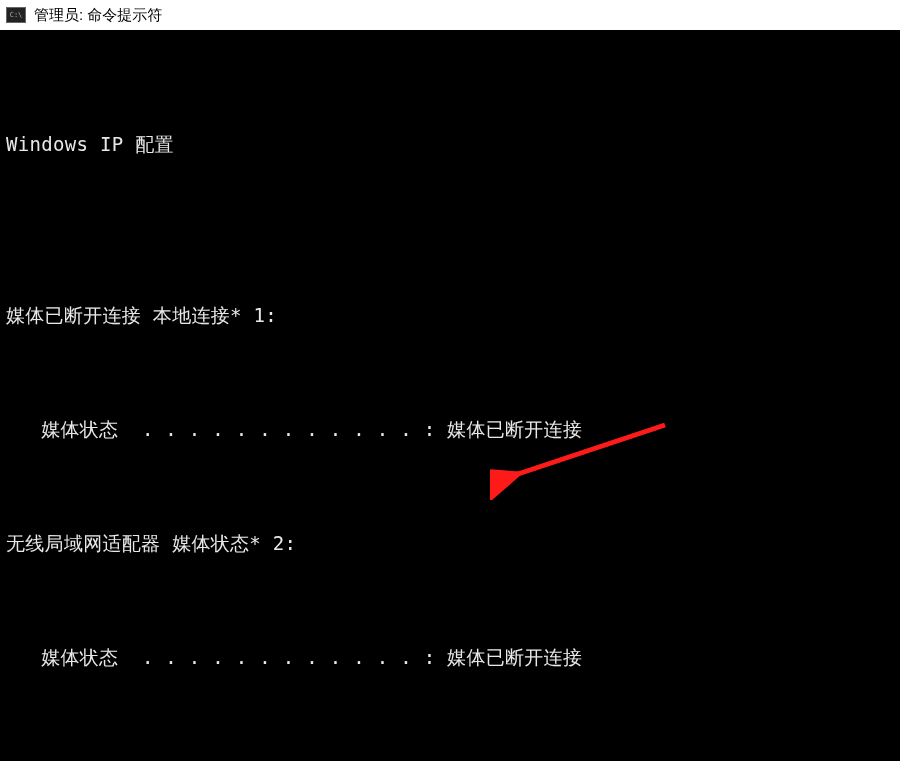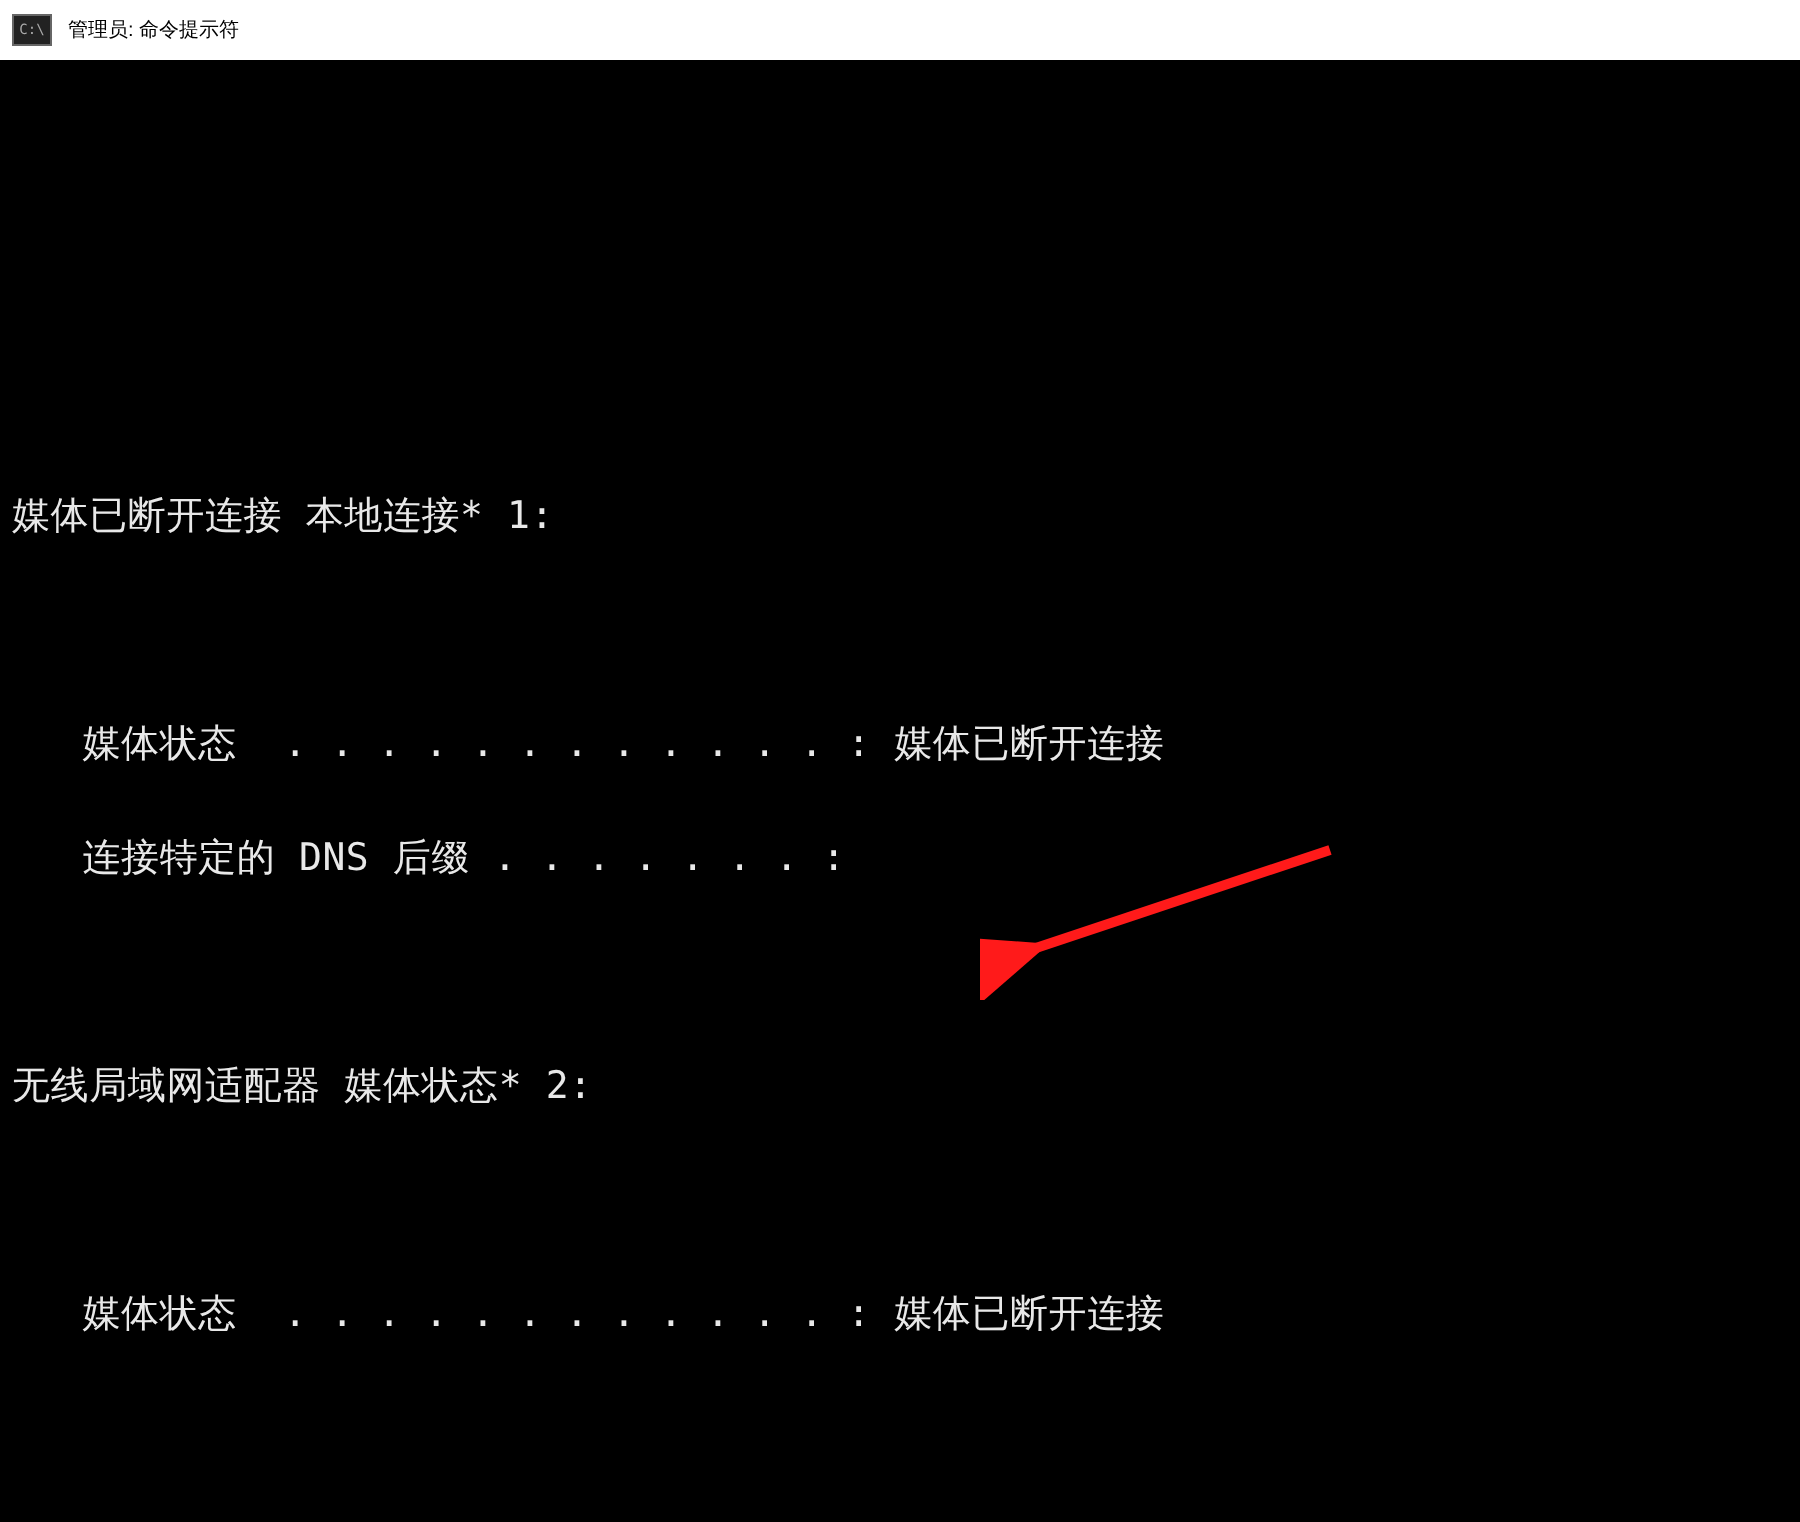--- a/index.html
+++ b/index.html
@@ -32,21 +32,21 @@
       font-size: 8px;
       color: #ccc;
       position: relative;
     }
     .titlebar-icon::before {
       content: "C:\\";
       font-size: 7px;
       color: #aaa;
     }
     .titlebar-text {
-      font-size: 10px;
+      font-size: 15px;
       font-family: 'Microsoft YaHei', 'SimSun', sans-serif;
     }
     .terminal {
       padding: 12px 6px;
       color: #e8e8e8;
       font-size: 19px;
       line-height: 1.5;
       white-space: pre;
       letter-spacing: 0.3px;
     }
@@ -63,26 +63,26 @@
 </head>
 <body>
 
 <div class="titlebar">
   <div class="titlebar-icon"></div>
   <span class="titlebar-text">管理员: 命令提示符</span>
 </div>
 
 <div class="terminal">
 <span class="line"> </span>
+<span class="line">Windows IP 配置</span>
 <span class="line"> </span>
 <span class="line"> </span>
 <span class="line">媒体已断开连接 本地连接* 1:</span>
 <span class="line"> </span>
 <span class="line"><span>   媒体状态  . . . . . . . . . . . . : </span><span>媒体已断开连接</span></span>
-<span class="line"><span>   连接特定的 DNS 后缀 . . . . . . . :</span></span>
 <span class="line"> </span>
 <span class="line">无线局域网适配器 媒体状态* 2:</span>
 <span class="line"> </span>
 <span class="line"><span>   媒体状态  . . . . . . . . . . . . : </span><span>媒体已断开连接</span></span>
 
 
 
 
 
 

